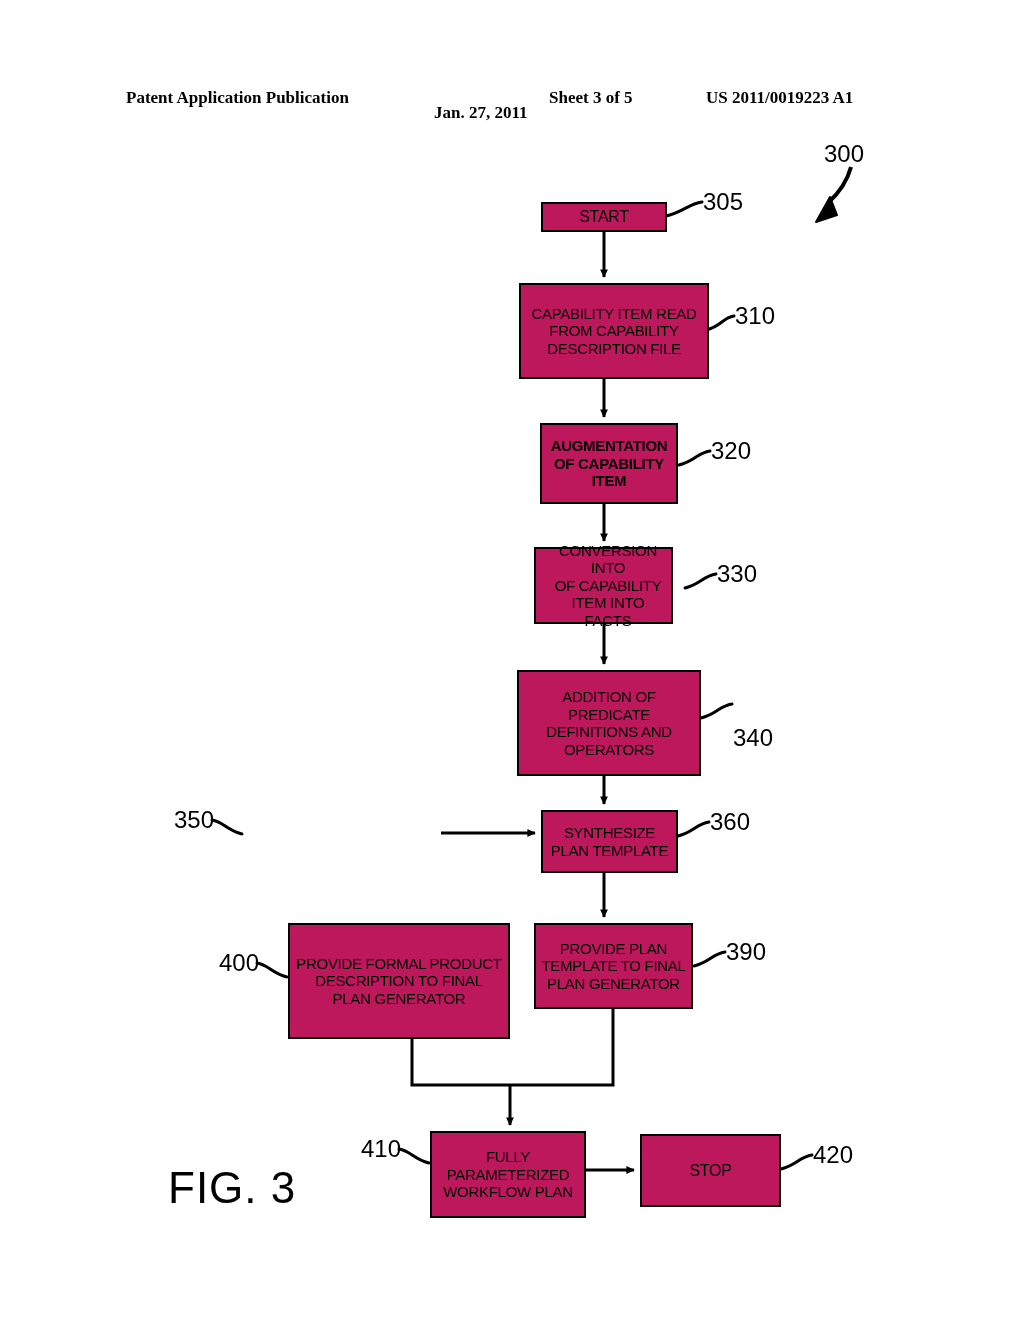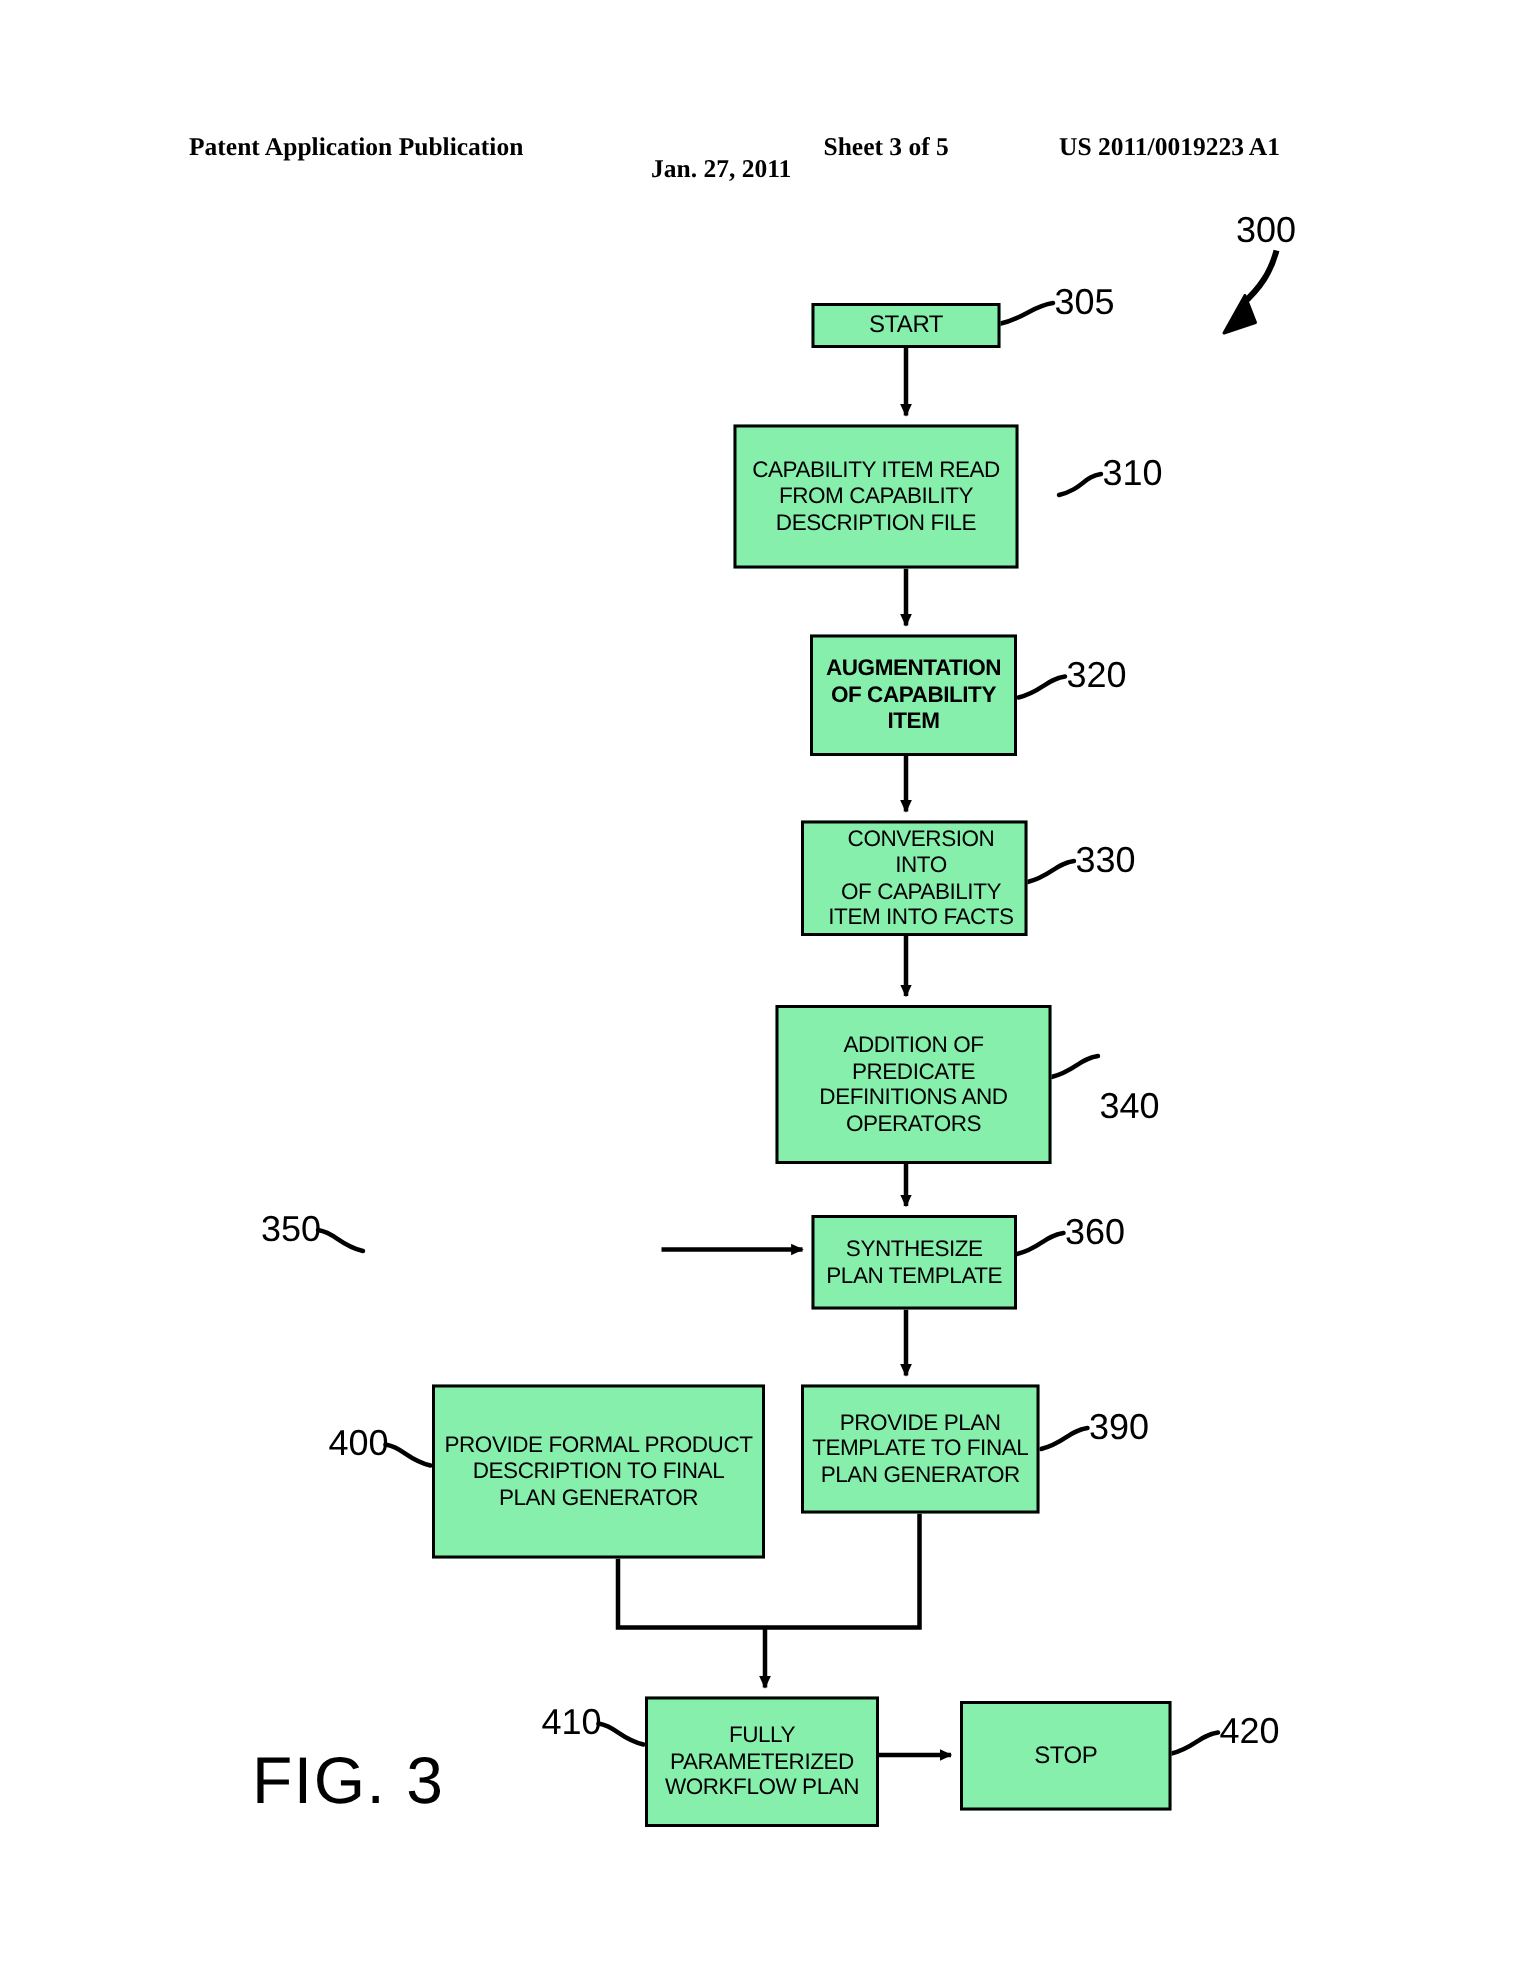--- a/index.html
+++ b/index.html
@@ -50,21 +50,21 @@
     width: 1024px;
     height: 1320px;
     overflow: visible;
   }
 
   
   .node {
     position: absolute;
     box-sizing: border-box;
     border: 2.5px solid #000000;
-    background: #86efac;
+    background: #be185d;
     display: flex;
     align-items: center;
     justify-content: center;
     text-align: center;
     font-family: "Liberation Sans", sans-serif;
     font-size: 15px;
     line-height: 17.5px;
     letter-spacing: -0.3px;
     white-space: pre-line;
     padding: 2px 3px;
@@ -146,29 +146,29 @@
     </g>
 
     <g stroke="#000000" stroke-width="4" fill="none">
       <path d="M851,167 C847,182 840,192 828,203"></path>
     </g>
     <path d="M830,197 L816,222 L837,215 z" fill="#000000" stroke="#000000" stroke-width="2" stroke-linejoin="round"></path>
   </svg>
 
   <div class="node" style="left:541px; top:202px; width:126px; height:30px; font-size:16px;">START</div>
 
-  <div class="node" style="left:489px; top:283px; width:190px; height:96px;">CAPABILITY ITEM READ
+  <div class="node" style="left:519px; top:283px; width:190px; height:96px;">CAPABILITY ITEM READ
 FROM CAPABILITY
 DESCRIPTION FILE</div>
 
   <div class="node" style="left:540px; top:423px; width:138px; height:81px;font-weight:bold;">AUGMENTATION
 OF CAPABILITY
 ITEM</div>
 
-  <div class="node" style="left:534px; top:547px; width:151px; height:77px;padding-left:12px;">CONVERSION INTO
+  <div class="node" style="left:534px; top:547px; width:139px; height:77px;padding-left:12px;">CONVERSION INTO
 OF CAPABILITY
 ITEM INTO FACTS</div>
 
   <div class="node" style="left:517px; top:670px; width:184px; height:106px;">ADDITION OF
 PREDICATE
 DEFINITIONS AND
 OPERATORS</div>
 
 
   <div class="node" style="left:541px; top:810px; width:137px; height:63px;">SYNTHESIZE

